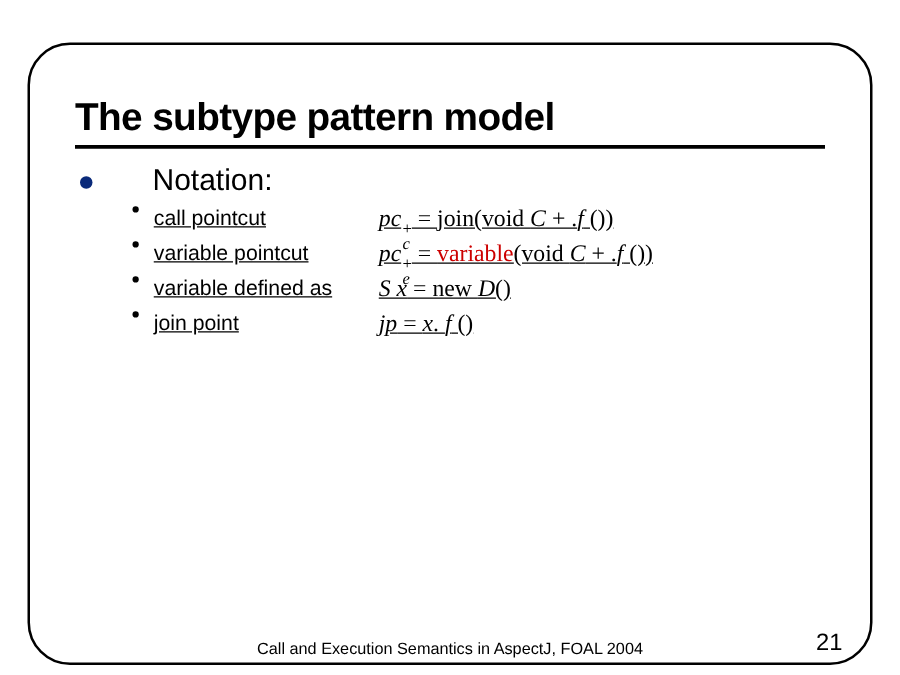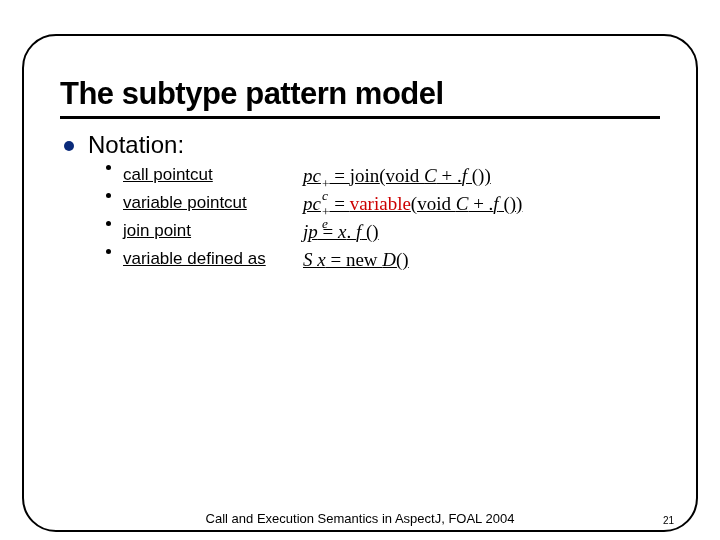--- a/index.html
+++ b/index.html
@@ -29,20 +29,21 @@
     border-bottom: 3px solid #000;
     padding-bottom: 4px;
     margin-bottom: 12px;
     letter-spacing: -0.5px;
   }
   .level1 {
     display: flex;
     align-items: flex-start;
     margin-left: 4px;
     margin-bottom: 6px;
+    gap: 34px;
   }
   .bullet-sq {
     width: 10px;
     height: 10px;
     background: #0a2a7a;
     border-radius: 50%;
     margin-top: 10px;
     margin-right: 14px;
     flex: none;
   }
@@ -98,21 +99,21 @@
     display: flex;
     justify-content: center;
     font-size: 13px;
     color: #000;
     text-align: center;
   }
   .pagenum {
     position: absolute;
     bottom: 14px;
     right: 46px;
-    font-size: 10px;
+    font-size: 19px;
     color: #000;
   }
 </style>
 </head>
 <body>
 
 <div class="frame">
 
   <h1 class="title">The subtype pattern model</h1>
 
@@ -142,31 +143,31 @@
         <i>pc</i><span class="supsub">
             <span>+</span>
             <i>e</i>
           </span>
         = <span class="exec">variable</span><span>(void </span><i>C</i><span> + .</span><i>f</i><span> ())</span>
       </span>
     </div>
 
     <div class="row">
       <span class="dot"></span>
-      <span class="label">join point</span>
+      <span class="label">variable defined as</span>
       <span class="formula">
-        <i>jp</i><span> = </span><i>x</i><span>. </span><i>f</i><span> ()</span>
+        <i>S x</i><span> = new </span><i>D</i><span>()</span>
       </span>
     </div>
 
     <div class="row">
       <span class="dot"></span>
-      <span class="label">variable defined as</span>
+      <span class="label">join point</span>
       <span class="formula">
-        <i>S x</i><span> = new </span><i>D</i><span>()</span>
+        <i>jp</i><span> = </span><i>x</i><span>. </span><i>f</i><span> ()</span>
       </span>
     </div>
 
   </div>
 
 </div>
 
 <div class="footer">Call and Execution Semantics in AspectJ, FOAL 2004</div>
 <div class="pagenum">21</div>
 

